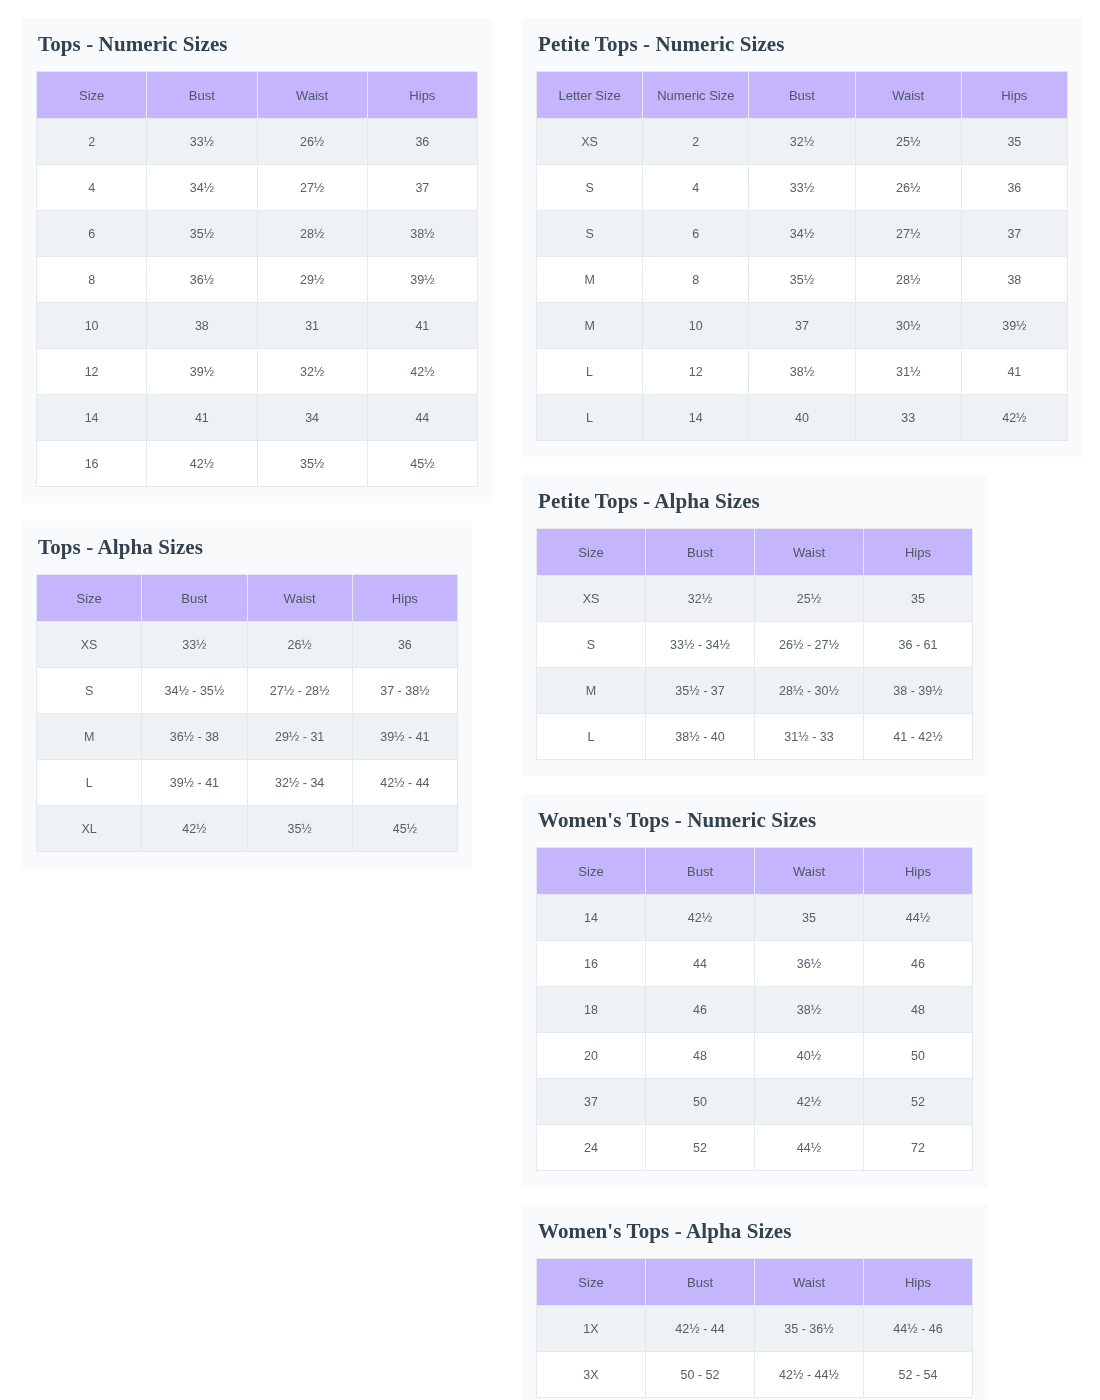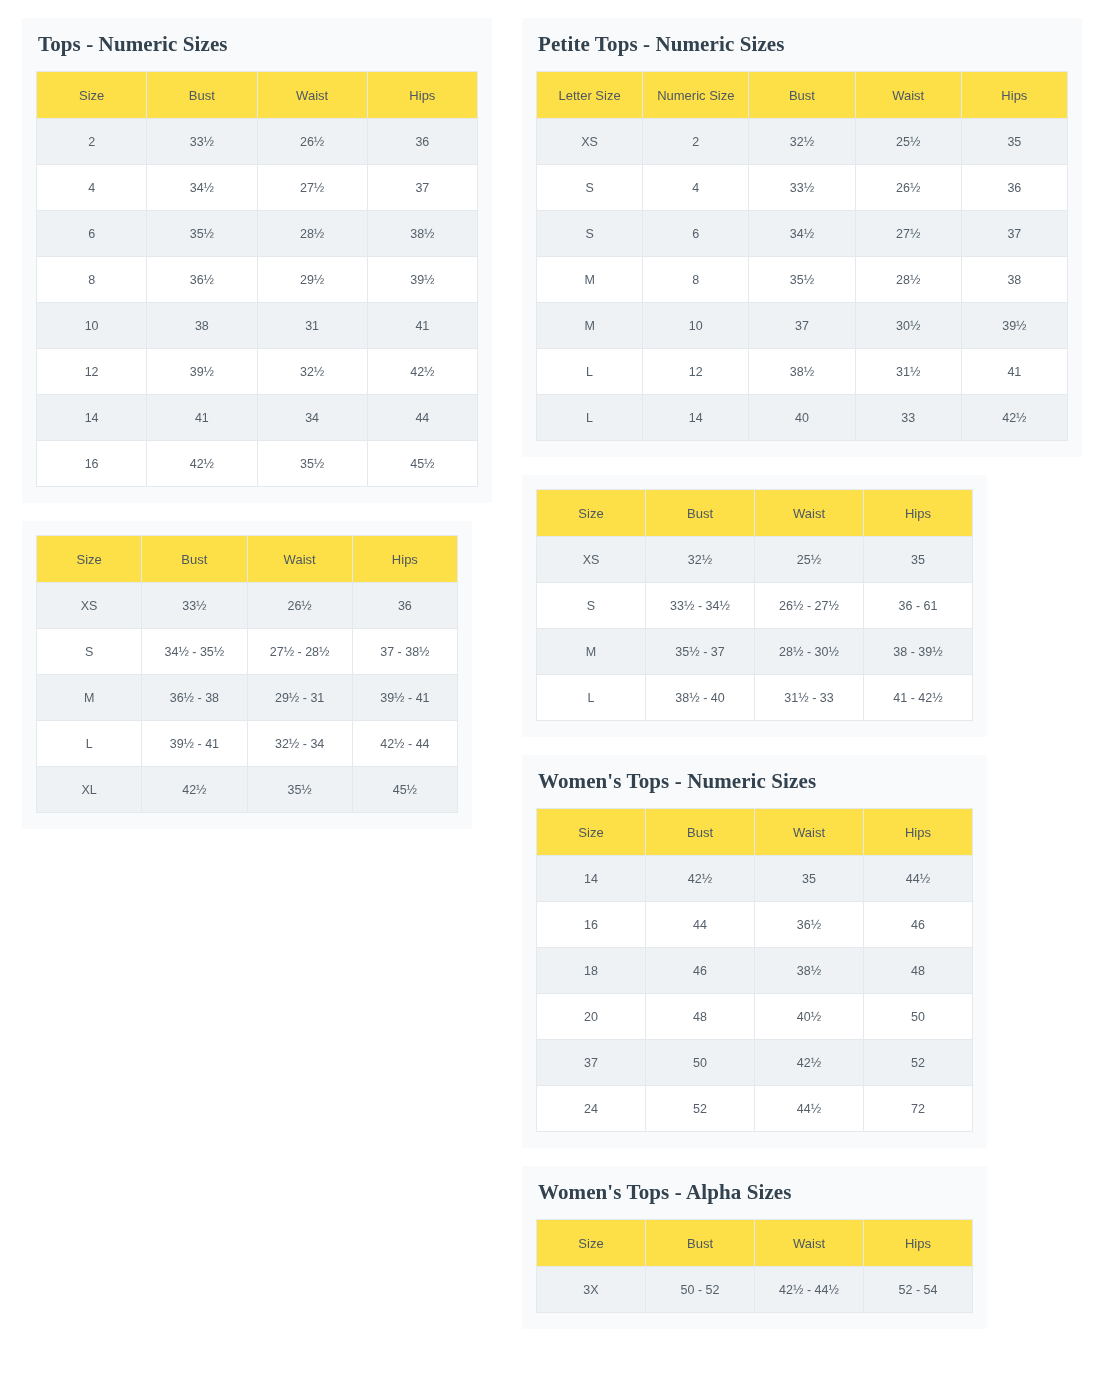--- a/index.html
+++ b/index.html
@@ -62,21 +62,21 @@
     border: 1px solid #e3e9ec;
     text-align: center;
     font-size: 12.5px;
     color: #55606b;
     height: 45px;
     padding: 0 4px;
     font-weight: normal;
     vertical-align: middle;
   }
   table.size-table thead th {
-    background: #fde047;
+    background: #c4b5fd;
     color: #4d5862;
     font-size: 13px;
     height: 46px;
   }
   table.size-table tbody tr:nth-child(odd) td {
     background: #eef2f4;
   }
   table.size-table tbody tr:nth-child(even) td {
     background: #ffffff;
   }
@@ -153,20 +153,21 @@
               <td>16</td>
               <td>42½</td>
               <td>35½</td>
               <td>45½</td>
             </tr>
           </tbody>
         </table>
       </div>
 
       <div class="panel w-450">
+        <div class="section-title">Tops - Alpha Sizes</div>
         <table class="size-table">
           <thead>
             <tr>
               <th>Size</th>
               <th>Bust</th>
               <th>Waist</th>
               <th>Hips</th>
             </tr>
           </thead>
           <tbody>
@@ -268,20 +269,21 @@
               <td>14</td>
               <td>40</td>
               <td>33</td>
               <td>42½</td>
             </tr>
           </tbody>
         </table>
       </div>
 
       <div class="panel w-465">
+        <div class="section-title">Petite Tops - Alpha Sizes</div>
         <table class="size-table">
           <thead>
             <tr>
               <th>Size</th>
               <th>Bust</th>
               <th>Waist</th>
               <th>Hips</th>
             </tr>
           </thead>
           <tbody>
@@ -371,20 +373,26 @@
           <thead>
             <tr>
               <th>Size</th>
               <th>Bust</th>
               <th>Waist</th>
               <th>Hips</th>
             </tr>
           </thead>
           <tbody>
             <tr>
+              <td>1X</td>
+              <td>42½ - 44</td>
+              <td>35 - 36½</td>
+              <td>44½ - 46</td>
+            </tr>
+            <tr>
               <td>3X</td>
               <td>50 - 52</td>
               <td>42½ - 44½</td>
               <td>52 - 54</td>
             </tr>
           </tbody>
         </table>
       </div>
 
     </div>

